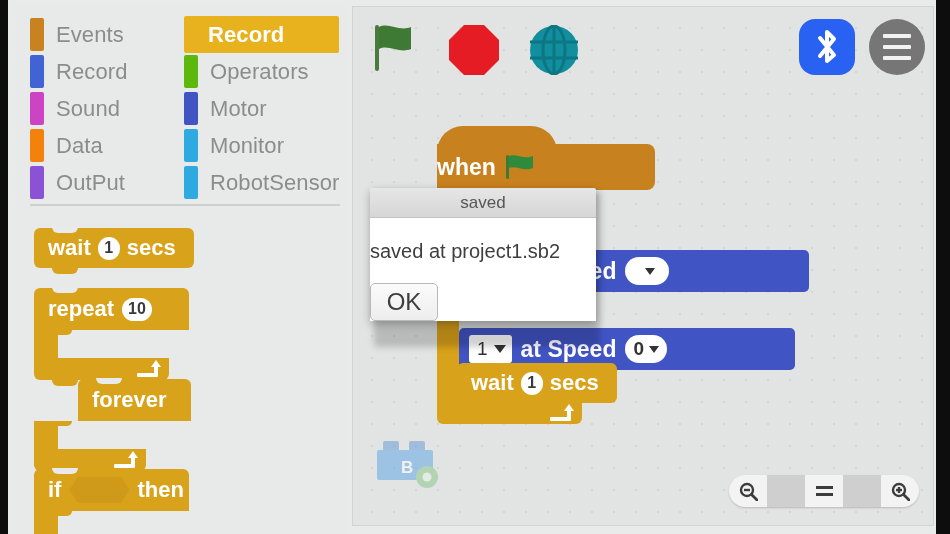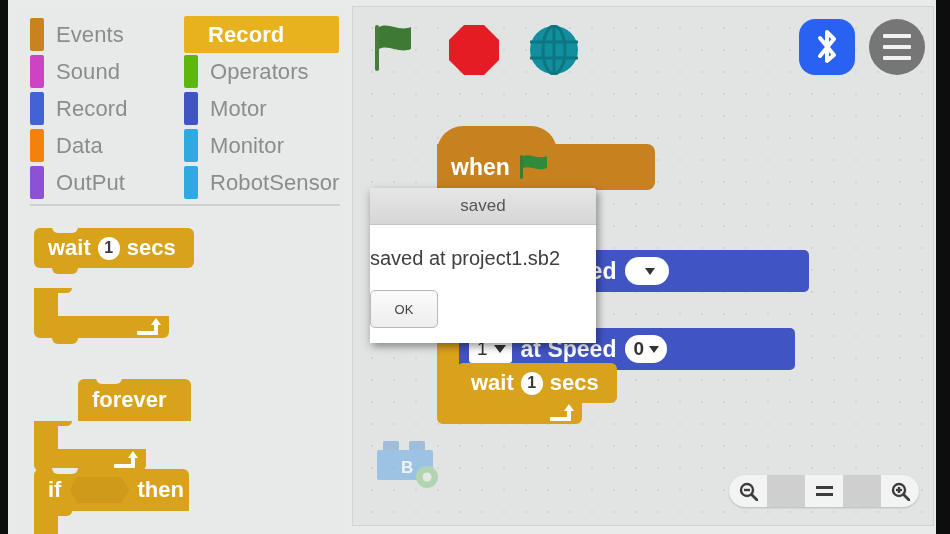--- a/index.html
+++ b/index.html
@@ -143,21 +143,21 @@
     display:flex; flex-direction:column; align-items:center; justify-content:center;
     gap:7px; cursor:pointer;
   }
   .menu-btn span { display:block; width:28px; height:4px; background:#f2f2f2; border-radius:1px; }
 
   
   .script { position:absolute; left:0; top:0; width:582px; height:520px; }
   .hat {
     position:absolute; left:84px; top:137px; width:218px; height:46px;
     background:#c8811f; border-radius:0 8px 8px 0;
-    display:flex; align-items:center; padding-left:14px; gap:9px;
+    display:flex; align-items:center; padding-left:0; gap:9px;
     color:#fff; font-weight:bold; font-size:23px;
   }
   .hat::before {
     content:""; position:absolute; left:0; top:-18px; width:120px; height:26px;
     background:#c8811f; border-radius:60px 60px 0 0;
   }
   .hat-inner { position:relative; z-index:2; display:flex; align-items:center; gap:9px; }
 
   .motor-row {
     position:absolute; background:#4154c4; border-radius:5px;
@@ -201,41 +201,41 @@
   .zsep { width:1px; height:20px; background:#cfcfcf; }
   .eqicon { display:flex; flex-direction:column; gap:4px; }
   .eqicon span { display:block; width:17px; height:3px; background:#3c3c3c; }
 
   
   .dlg-shadow {
     position:absolute; left:366px; top:192px; width:226px; height:155px;
     background:rgba(0,0,0,.18); border-radius:3px; filter:blur(3px);
   }
   .dialog {
-    position:absolute; left:362px; top:188px; width:226px; height:155px;
+    position:absolute; left:362px; top:188px; width:226px; height:133px;
     background:#fff; border-radius:3px 3px 0 0;
     box-shadow:0 3px 10px rgba(0,0,0,.25);
     display:flex; flex-direction:column;
   }
   .dlg-title {
     height:37px; background:linear-gradient(#e6e6e6,#d6d6d6);
     border-radius:3px 3px 0 0; border-bottom:1px solid #c4c4c4;
     display:flex; align-items:center; justify-content:center;
     font-size:17px; color:#565656;
   }
   .dlg-body {
     flex:1; display:flex; flex-direction:column; align-items:flex-start;
     padding-top:22px; gap:20px;
   }
   .dlg-msg { font-size:20px; color:#3e3e3e; }
   .dlg-ok {
     width:68px; height:38px; border-radius:5px;
     background:linear-gradient(#fbfbfb,#ededed); border:1px solid #b9b9b9;
     display:flex; align-items:center; justify-content:center;
-    font-size:13px; color:#3e3e3e; cursor:pointer;
+    font-size:24px; color:#3e3e3e; cursor:pointer;
   }
 </style>
 </head>
 <body>
 
 <div id="root">
 
   <div class="frame-left"></div>
   <div class="frame-right"></div>
 
@@ -244,26 +244,26 @@
     <div class="palette">
 
       <div class="cat-grid">
 
         <div class="cat-col c1">
           <div class="cat-item">
             <div class="cat-swatch" style="background:#c8821f"></div>
             <div class="cat-label">Events</div>
           </div>
           <div class="cat-item">
+            <div class="cat-swatch" style="background:#4263d4"></div>
+            <div class="cat-label">Record</div>
+          </div>
+          <div class="cat-item">
             <div class="cat-swatch" style="background:#cc44c4"></div>
             <div class="cat-label">Sound</div>
-          </div>
-          <div class="cat-item">
-            <div class="cat-swatch" style="background:#4263d4"></div>
-            <div class="cat-label">Record</div>
           </div>
           <div class="cat-item">
             <div class="cat-swatch" style="background:#f2820c"></div>
             <div class="cat-label">Data</div>
           </div>
           <div class="cat-item">
             <div class="cat-swatch" style="background:#8b52d6"></div>
             <div class="cat-label">OutPut</div>
           </div>
         </div>
@@ -298,20 +298,25 @@
 
         <div class="blk blk-control blk-wait">
           <div class="nub-top"></div>
           <div class="nub-bot"></div>
           <span>wait</span>
           <span class="num-oval">1</span>
           <span>secs</span>
         </div>
 
         <div class="cblock" style="left:18px; top:72px;">
+          <div class="c-top" style="width:155px;height:42px;color:#fff;font-weight:bold;font-size:22px;">
+            <div class="nub-top"></div>
+            <span>repeat</span>
+            <span class="num-oval" style="border-radius:13px;">10</span>
+          </div>
           <div class="c-arm" style="height:28px;">
             <div class="c-mouth-nub"></div>
           </div>
           <div class="c-bot" style="width:135px;height:22px;position:relative;">
             <div class="nub-bot"></div>
             <div class="loop-arrow">
                 <i></i>
               </div>
           </div>
         </div>

